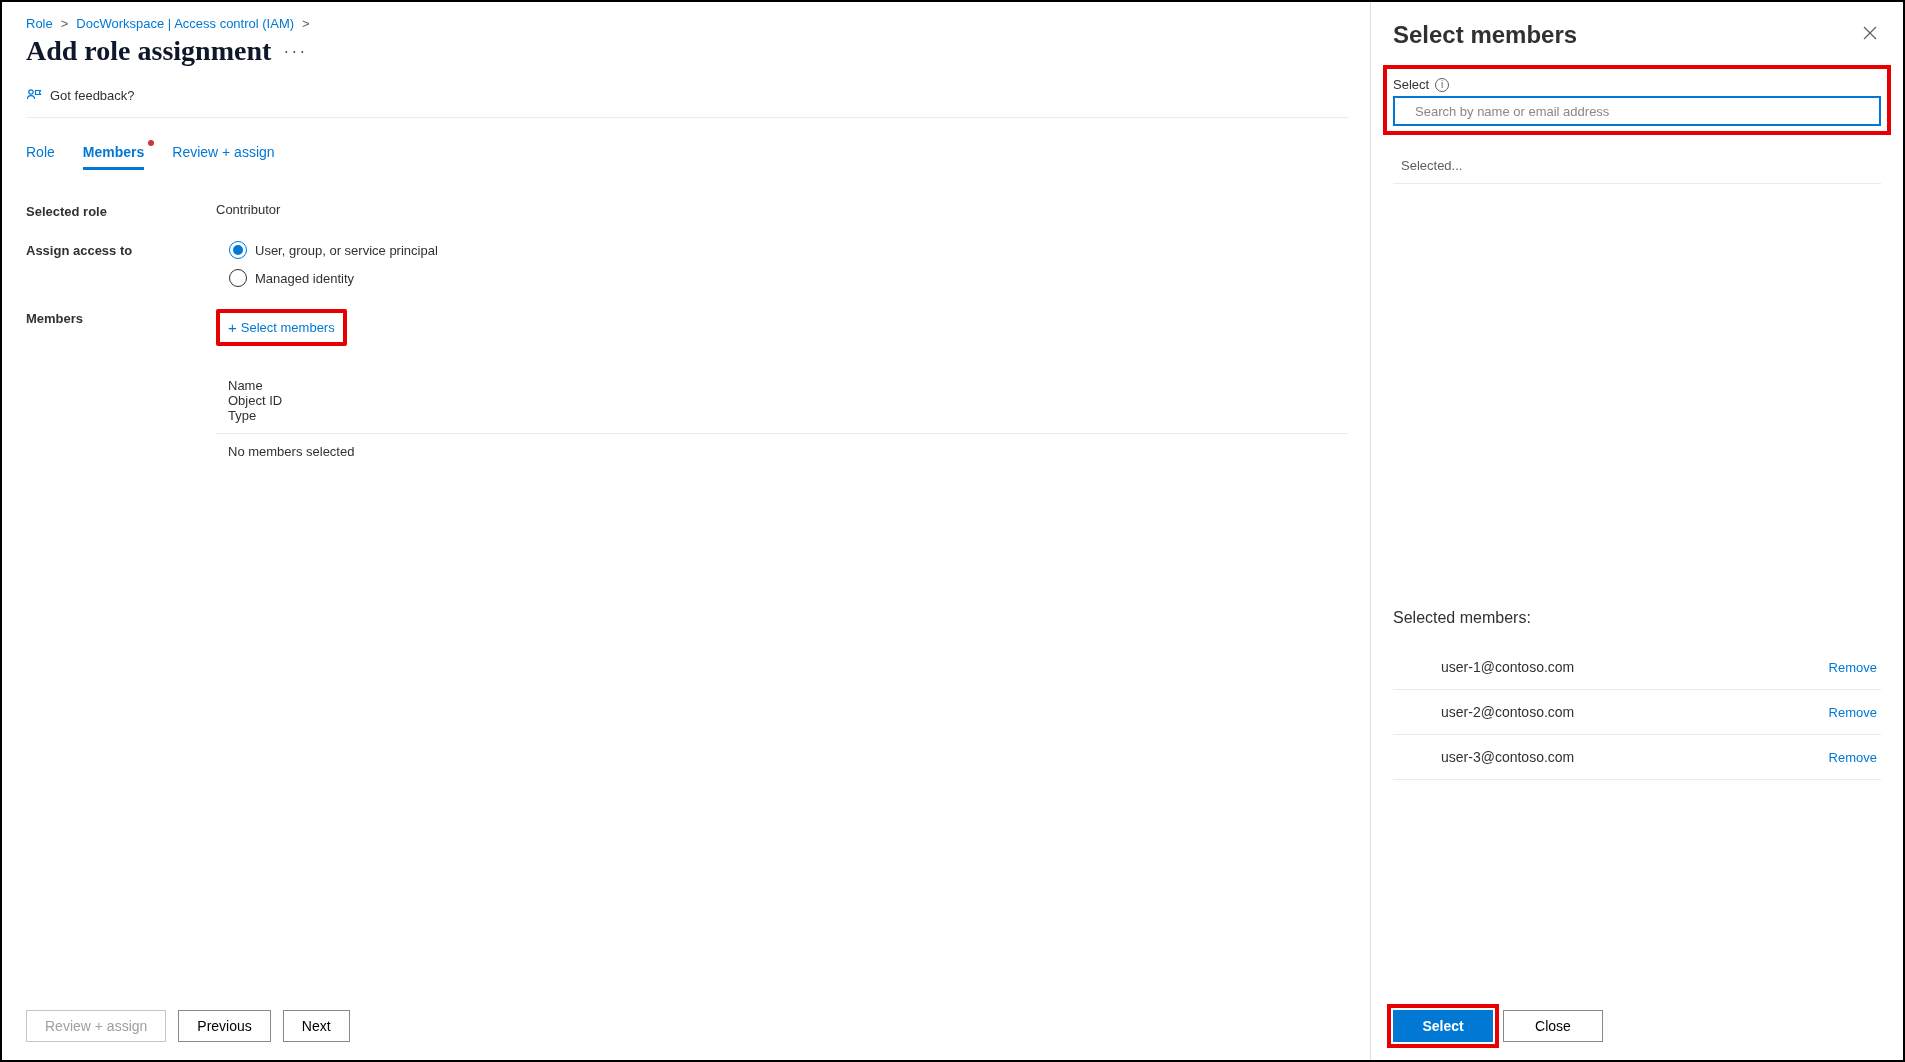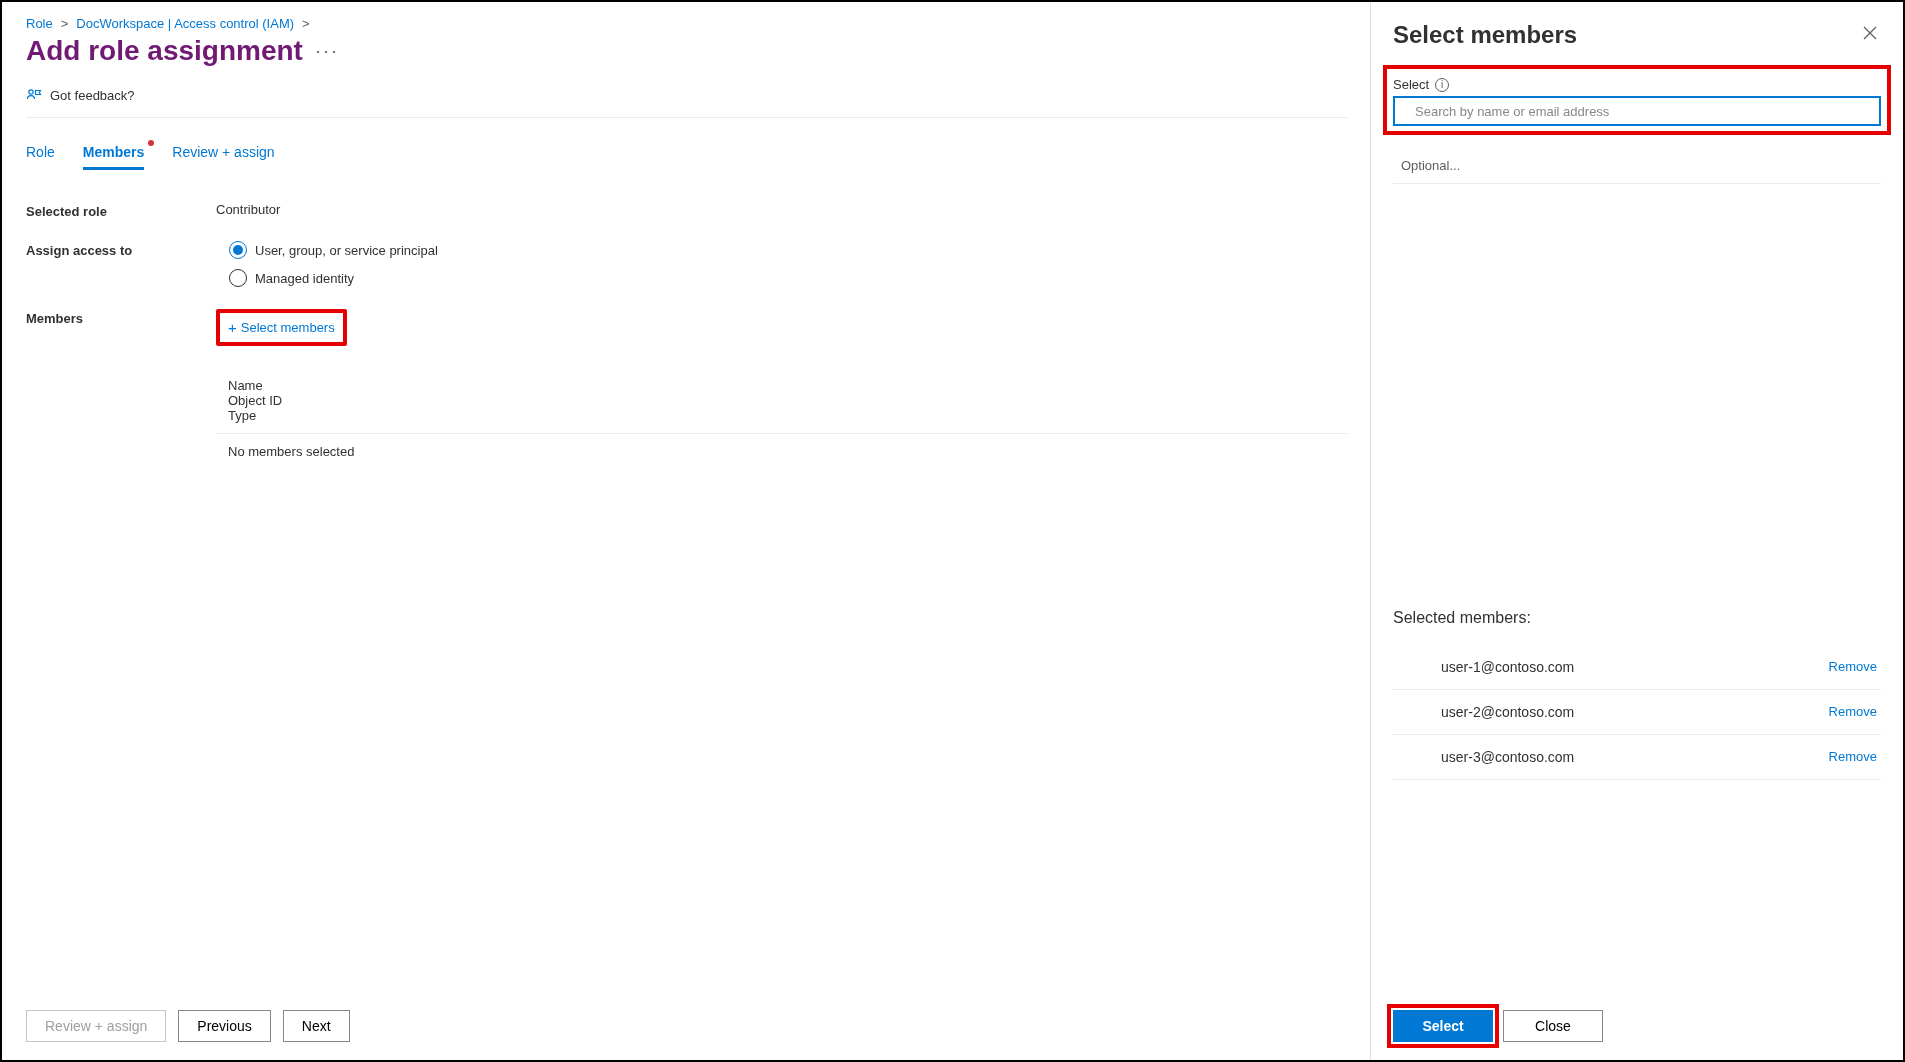--- a/index.html
+++ b/index.html
@@ -26,21 +26,21 @@
     display: flex;
     align-items: center;
     gap: 8px;
     font-size: 13px;
     color: #605e5c;
     margin-bottom: 4px;
   }
   .breadcrumb a { color: #0078d4; text-decoration: none; cursor: pointer; }
   .breadcrumb .sep { color: #605e5c; }
   .page-title-row { display: flex; align-items: center; gap: 12px; margin-bottom: 10px; }
-  .page-title { font-size: 28px; font-weight: 600; color: #701a75; }
+  .page-title { font-size: 28px; font-weight: 600; color: #0f172a; font-family: Liberation Serif, serif; }
   .ellipsis { font-size: 18px; color: #605e5c; cursor: pointer; letter-spacing: 2px; }
   .feedback-bar {
     display: flex; align-items: center; gap: 8px;
     padding: 10px 0 14px 0;
     border-bottom: 1px solid #edebe9;
     font-size: 13px; color: #323130;
     cursor: pointer;
     text-align: right;
   }
   .feedback-icon { width:16px; height:16px; color:#0078d4; }
@@ -146,21 +146,21 @@
   }
   #hl-search { left:-10px; top:-12px; right:-10px; height:70px; }
   .searching-row {
     margin-top:22px; padding:10px 8px; font-size:13px; color:#605e5c;
     border-bottom:1px solid #edebe9;
   }
   .selected-members-block { margin-top:auto; margin-bottom:280px; }
   .selected-members-label { font-size:16px; color:#323130; margin-bottom:18px; }
   .selected-list { }
   .selected-item {
-    display:flex; align-items:flex-start; justify-content:space-between;
+    display:flex; align-items:flex-end; justify-content:space-between;
     padding:14px 4px 14px 48px;
     border-bottom:1px solid #edebe9;
     font-size:14px; color:#323130;
   }
   .selected-item:last-child { border-bottom:1px solid #edebe9; }
   .remove-link { color:#0078d4; font-size:13px; cursor:pointer; }
   .panel-footer {
     position:absolute; left:22px; bottom:18px; display:flex; gap:10px; align-items:center;
   }
   #hl-selectbtn { position:absolute; border:4px solid #e60000; pointer-events:none; }
@@ -265,21 +265,21 @@
 
   <div class="select-block">
     <div class="select-label">
       <span>Select</span>
       <span class="info-icon">i</span>
     </div>
     <input class="search-input" type="text" placeholder="Search by name or email address" style="">
     <div id="hl-search" class="select-highlight"></div>
   </div>
 
-  <div class="searching-row">Optional...</div>
+  <div class="searching-row">Selected...</div>
 
   <div class="selected-members-block">
     <div class="selected-members-label">Selected members:</div>
     <div class="selected-list">
       <div class="selected-item">
         <span>user-1@contoso.com</span>
         <span class="remove-link">Remove</span>
       </div>
       <div class="selected-item">
         <span>user-2@contoso.com</span>

